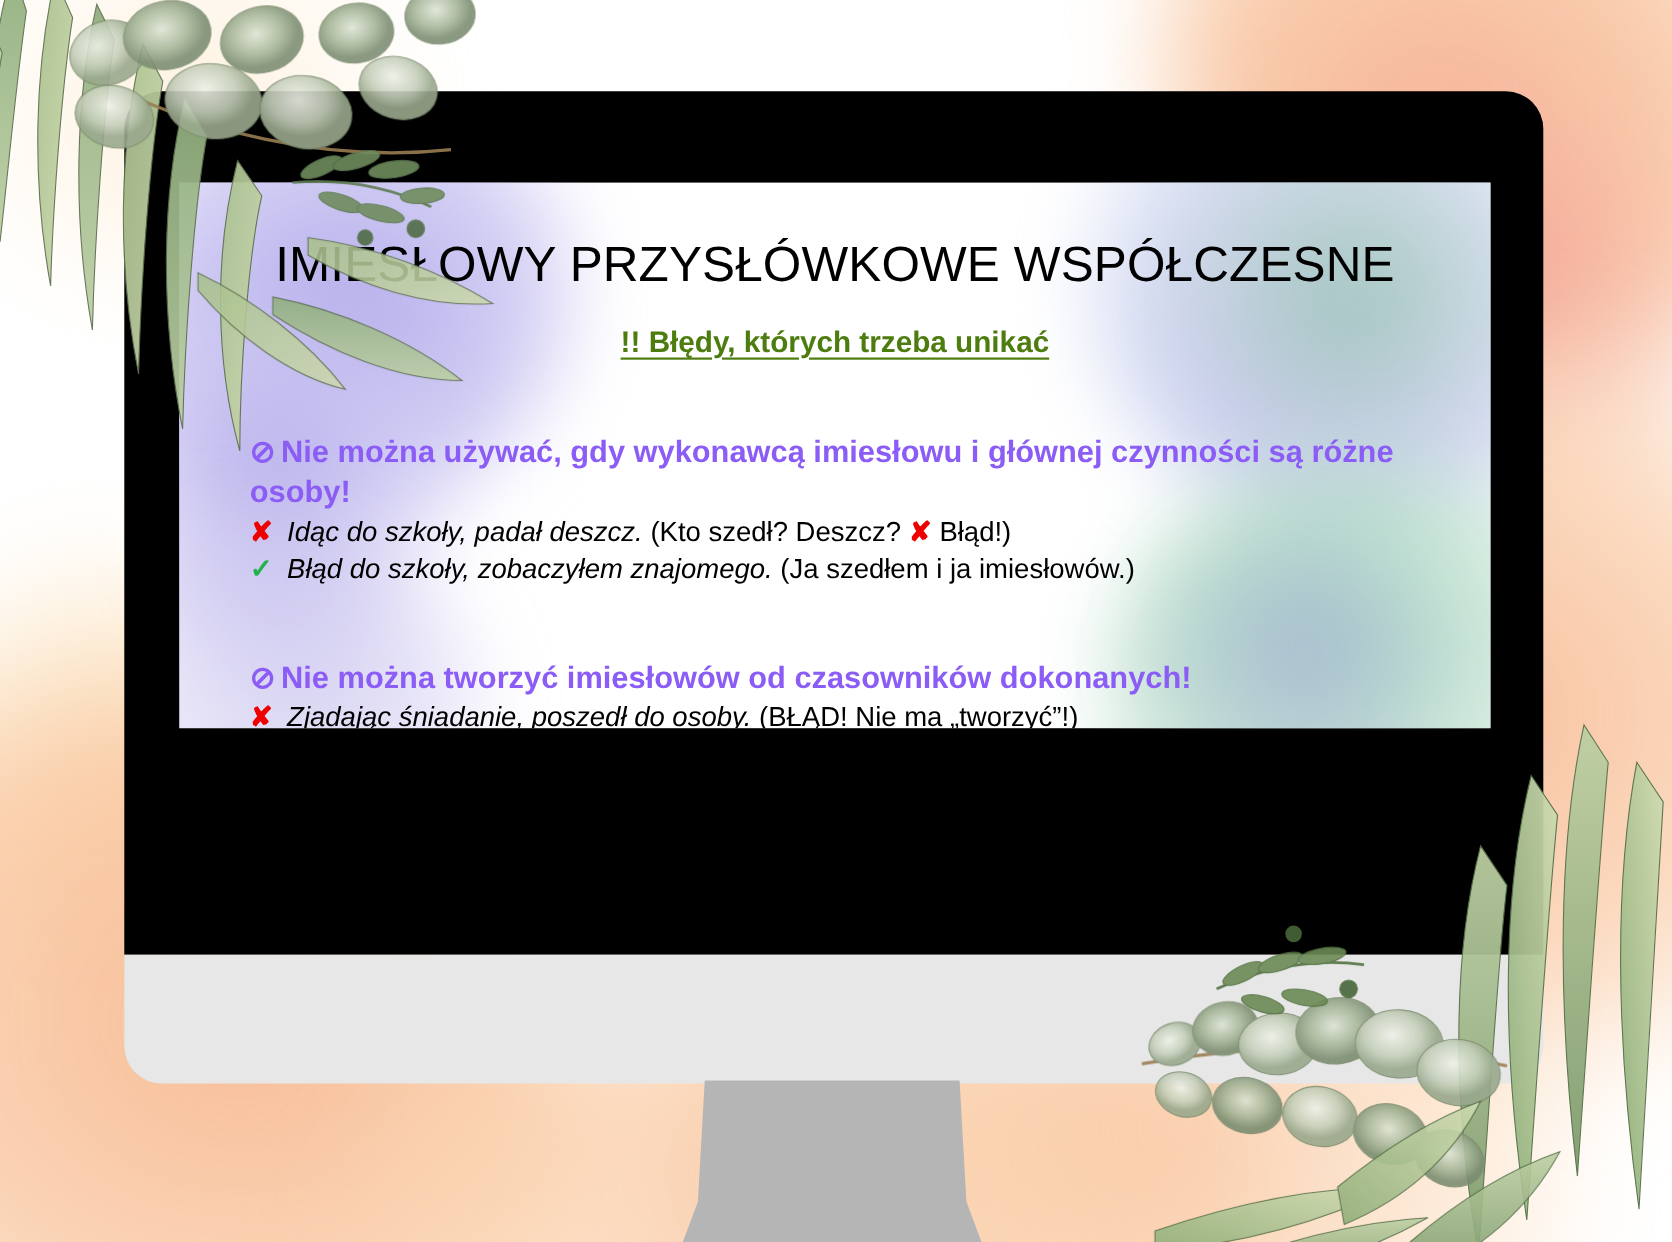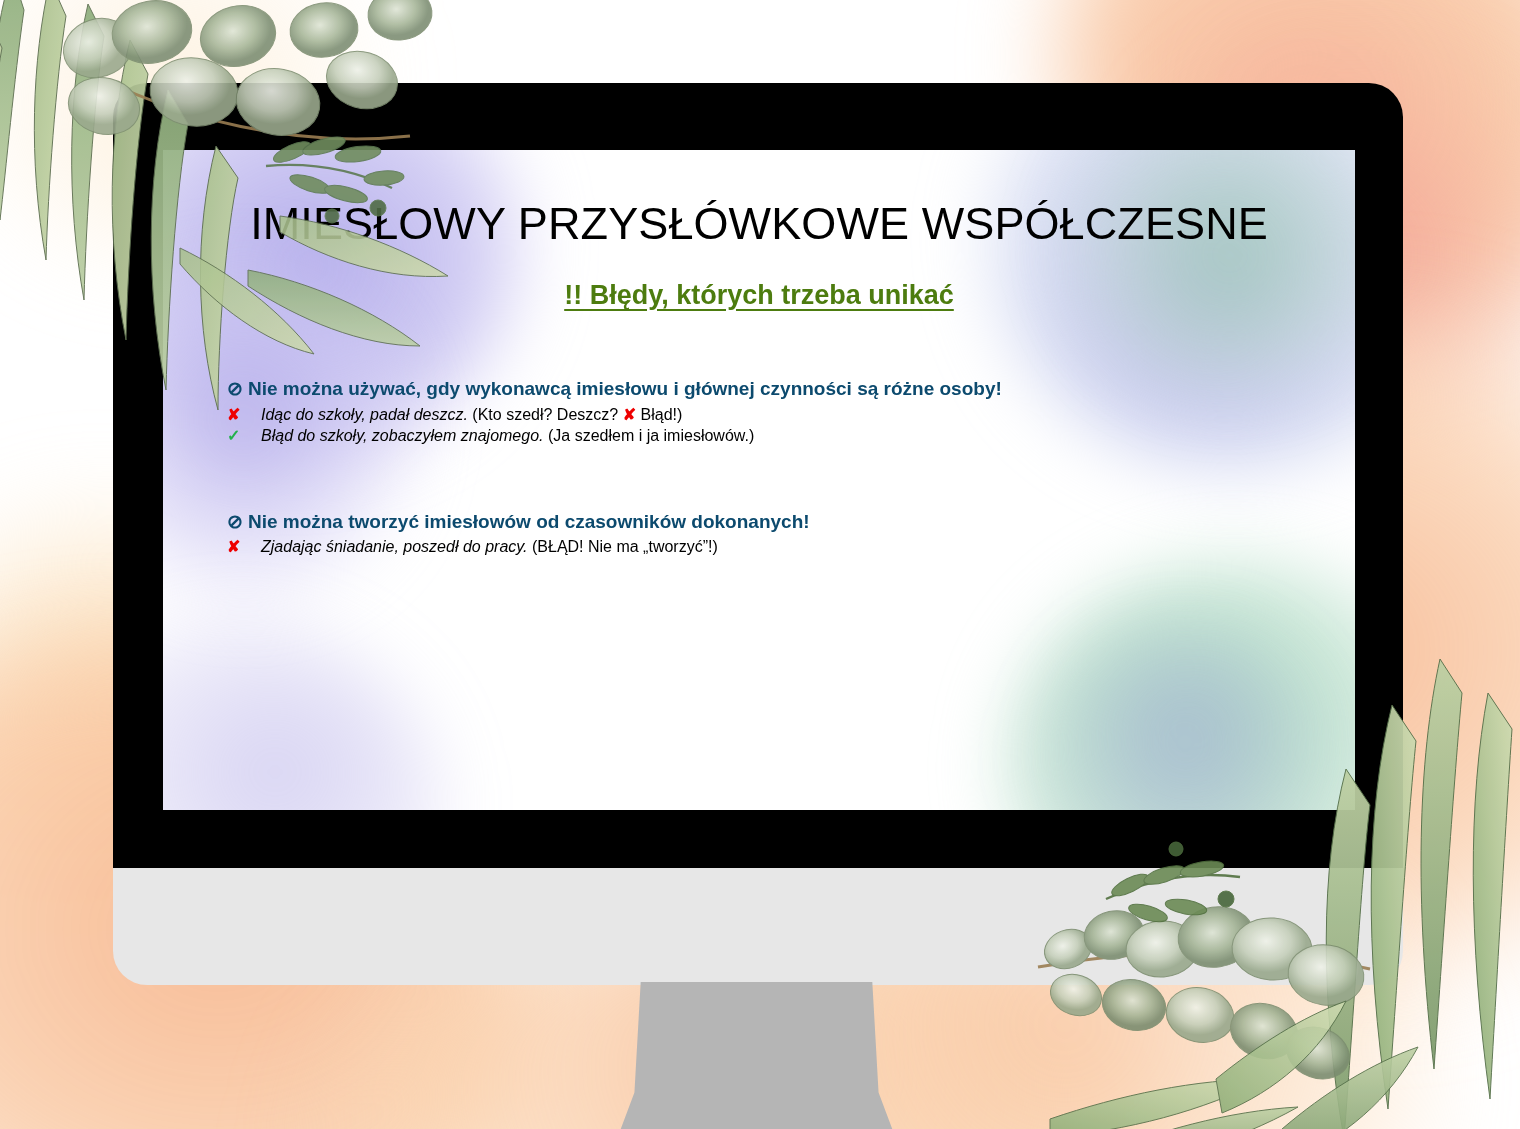--- a/index.html
+++ b/index.html
@@ -58,23 +58,23 @@
     left: 0;
     top: 0;
     width: 1290px;
     height: 785px;
     background: #000000;
     border-radius: 34px 34px 0 0;
   }
   #monitor-screen {
     position: absolute;
     left: 50px;
-    top: 67px;
+    top: 83px;
     width: 1192px;
-    height: 660px;
+    height: 496px;
     background: #ffffff;
     overflow: hidden;
   }
   #monitor-base {
     position: absolute;
     left: 0;
     top: 785px;
     width: 1290px;
     height: 117px;
     background: #e7e7e7;
@@ -146,31 +146,31 @@
   #body-blocks {
     position: absolute;
     left: 64px;
     right: 40px;
     top: 227px;
   }
   .rule-block { margin-bottom: 0; }
   .rule-block + .rule-block { margin-top: 63px; }
 
   .rule-heading {
-    font-size: 19px;
+    font-size: 28px;
     font-weight: bold;
-    color: #0c4a6e;
+    color: #8b5cf6;
     line-height: 1.30;
     margin: 0 0 2px 0;
     padding-right: 10px;
   }
   .rule-heading .gl { margin-right: 5px; }
 
   .example-line {
-    font-size: 16px;
+    font-size: 25px;
     color: #000000;
     line-height: 1.34;
     white-space: nowrap;
     margin: 0;
   }
   .example-line .gl {
     display: inline-block;
     width: 34px;
     font-weight: bold;
   }
@@ -229,21 +229,21 @@
             <span class="gl gl-ok">✓</span><span class="ex-it">Błąd do szkoły, zobaczyłem znajomego.</span><span class="ex-rest"> (Ja szedłem i ja imiesłowów.)</span>
           </div>
         </div>
 
         <div class="rule-block">
           <div class="rule-heading">
             <span class="gl">⊘</span><span>Nie można tworzyć imiesłowów od czasowników dokonanych!</span>
           </div>
 
           <div class="example-line">
-            <span class="gl gl-x">✘</span><span class="ex-it">Zjadając śniadanie, poszedł do pracy.</span><span class="ex-rest"> (BŁĄD! Nie ma „tworzyć”!)</span>
+            <span class="gl gl-x">✘</span><span class="ex-it">Zjadając śniadanie, poszedł do osoby.</span><span class="ex-rest"> (BŁĄD! Nie ma „tworzyć”!)</span>
           </div>
 
         </div>
 
       </div>
     </div>
   </div>
 
   <div id="monitor-base"></div>
   <div id="monitor-neck"></div>

